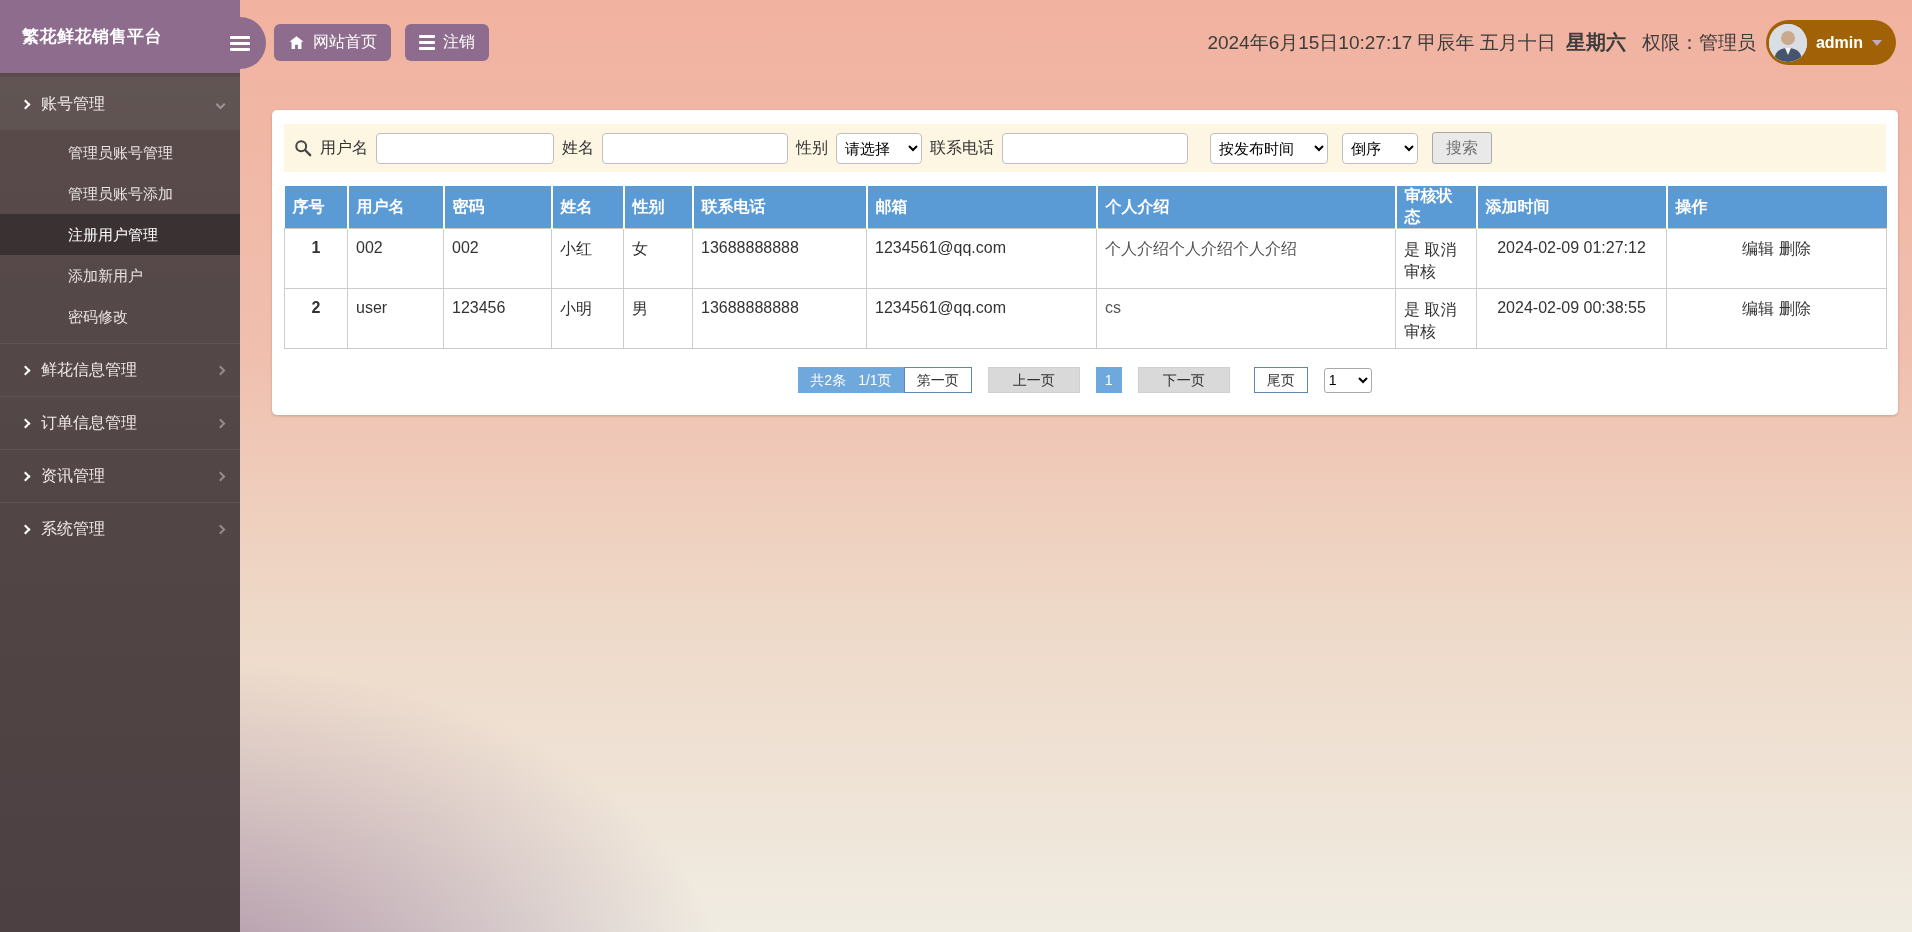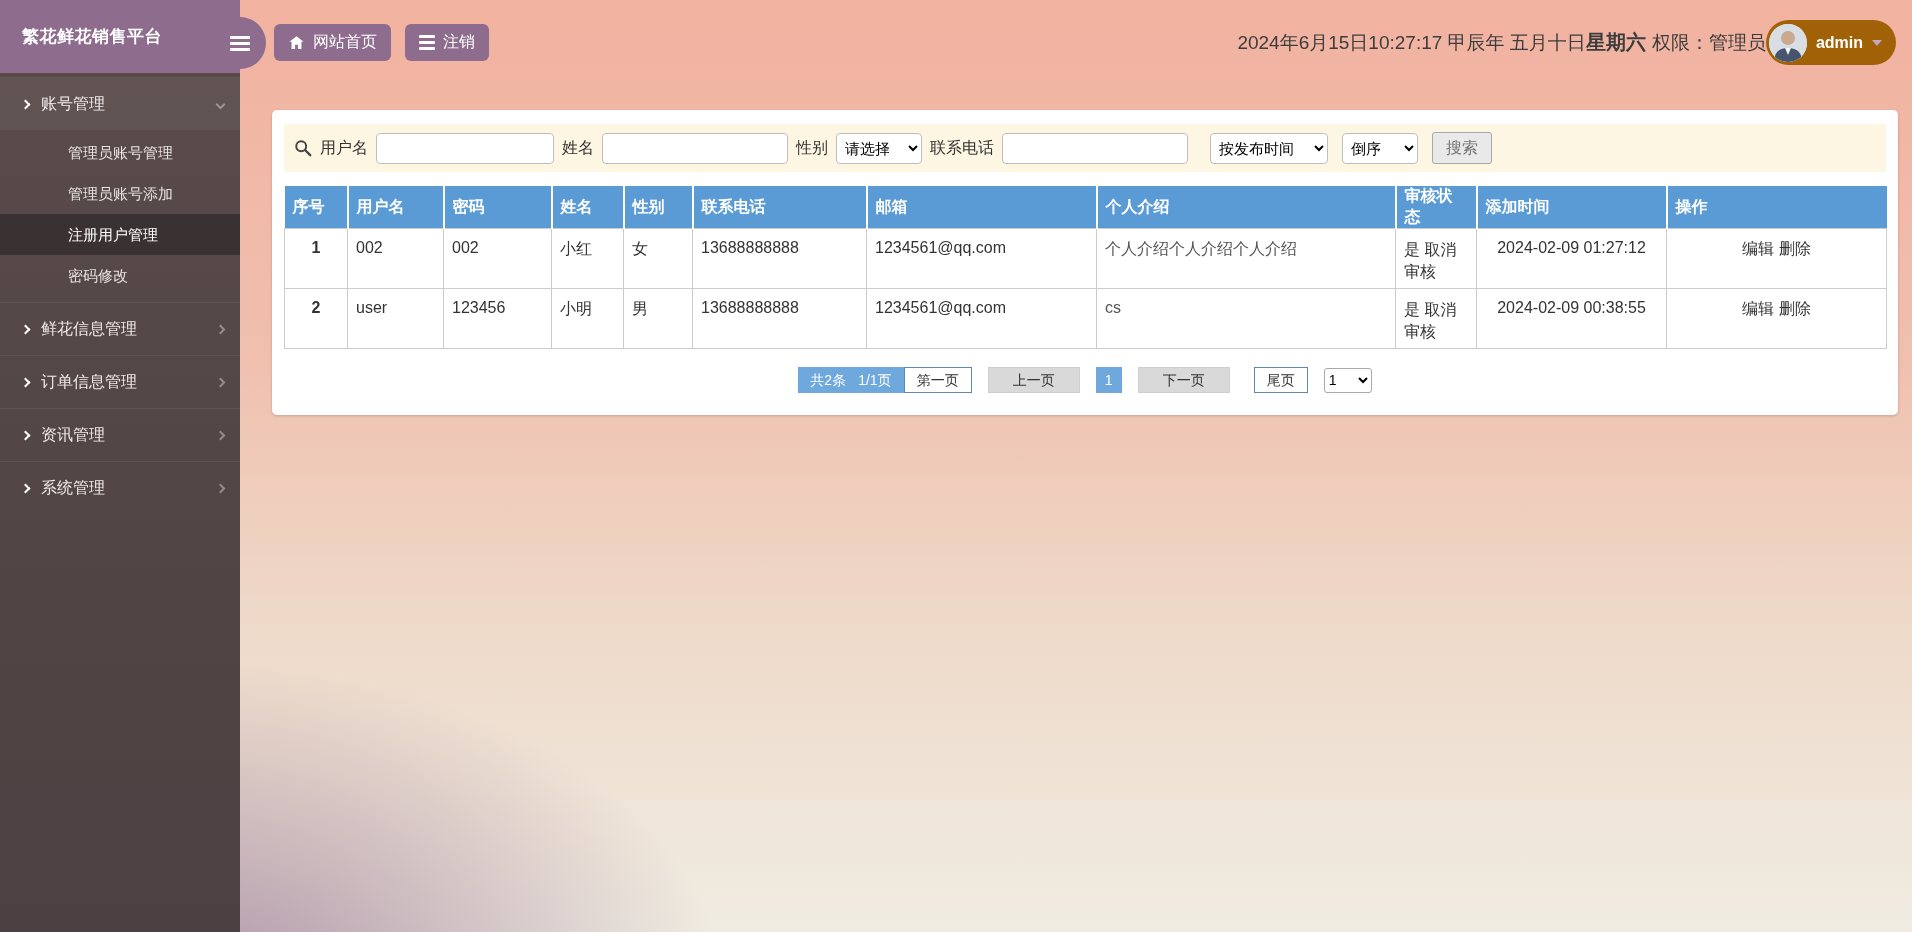--- a/index.html
+++ b/index.html
@@ -41,21 +41,21 @@
   .topbar { position:absolute; left:240px; top:0; right:8px; height:73px;
     display:flex; align-items:center; padding:0 8px 0 34px; z-index:6;margin-top:6px; }
   .toggle-btn { position:absolute; left:-26px; top:11px; width:52px; height:52px;
     border-radius:50%; background:#8e6c8e; border:none; cursor:pointer;
     display:flex; align-items:center; justify-content:center; }
   .bars { width:20px; }
   .bars div { height:3px; background:#fff; margin:3px 0; border-radius:1px; }
   .top-btn { display:flex; align-items:center; gap:8px; height:37px; padding:0 14px;
     margin-right:14px; background:#8d6c8d; color:#fff; border:none; border-radius:6px;
     font-size:16px; font-family:inherit; cursor:pointer; }
-  .top-right { margin-left:auto; display:flex; align-items:center; 
+  .top-right { margin-left:auto; display:flex; align-items:center; gap:10px;
     color:#3c3c3c;justify-content:flex-end; }
   .date-text { font-size:19px; }
   .weekday { font-size:20px; font-weight:bold; }
   .role { font-size:19px; margin-left:6px; }
   .user-pill { display:flex; align-items:center; gap:9px; background:#a16207;
     border-radius:23px; padding:3px 14px 3px 3px; height:45px; cursor:pointer; }
   .avatar { width:38px; height:38px; border-radius:50%; overflow:hidden; background:#dfe3ea;
     flex:0 0 auto; }
   .user-name { color:#fff; font-weight:bold; font-size:16px; }
   .caret { width:0; height:0; border-left:5px solid transparent; border-right:5px solid transparent;
@@ -125,20 +125,21 @@
     <div class="nav-section">
       <div class="nav-parent expanded">
         <span class="chev right lead"></span>
         <span class="label">账号管理</span>
         <span class="chev down trail"></span>
       </div>
       <div class="submenu">
         <div class="nav-sub">管理员账号管理</div>
         <div class="nav-sub">管理员账号添加</div>
         <div class="nav-sub active">注册用户管理</div>
+        <div class="nav-sub">添加新用户</div>
         <div class="nav-sub">密码修改</div>
       </div>
     </div>
 
     <div class="nav-section">
       <div class="nav-parent">
         <span class="chev right lead"></span>
         <span class="label">鲜花信息管理</span>
         <span class="chev right trail"></span>
       </div>

